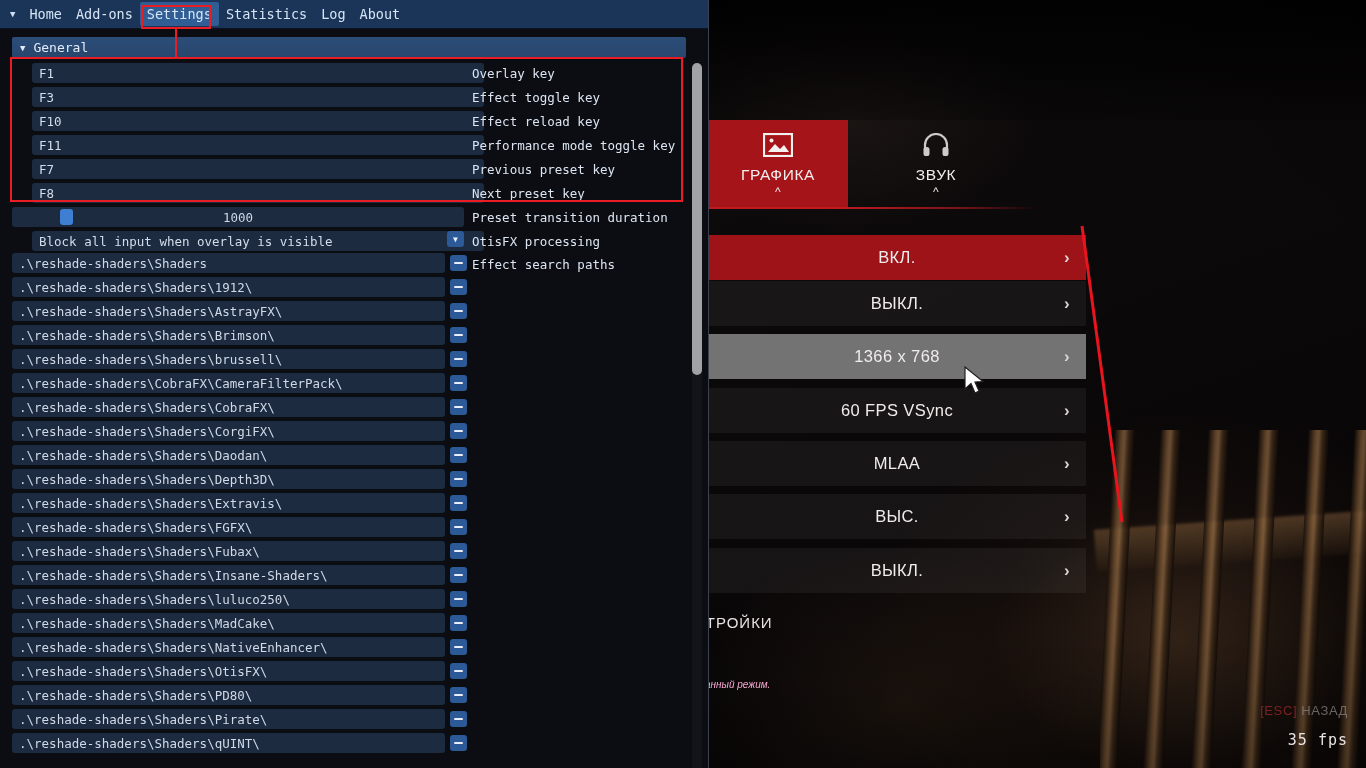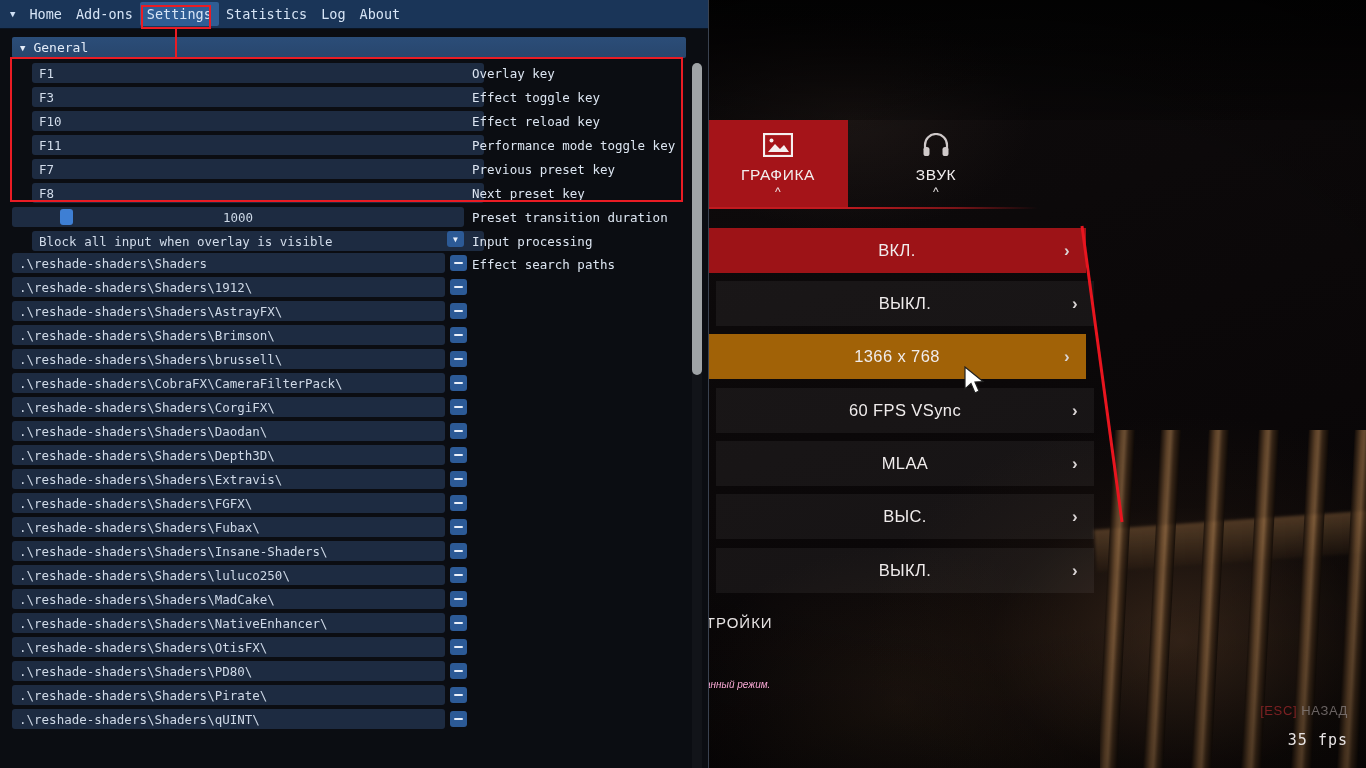--- a/index.html
+++ b/index.html
@@ -116,22 +116,22 @@
     letter-spacing: 0.4px;
   }
   .mrow .chev {
     position: absolute;
     right: 16px;
     font-size: 17px;
     color: #d9d4d4;
     font-weight: 600;
   }
   .mrow.sel-red { background: #9d1317; }
-  .mrow.sel-blue { background: #a16207; }
-  .mrow.norm { background: rgba(255,255,255,0.055); margin-left: 8px; }
+  .mrow.sel-blue { background: #737373; }
+  .mrow.norm { background: rgba(255,255,255,0.055); }
 
   
   .nastroyki {
     position: absolute;
     left: 672px; top: 614px;
     font-family: "Liberation Sans", sans-serif;
     font-size: 15px;
     color: #e7e3e3;
     letter-spacing: 1px;
   }
@@ -404,21 +404,21 @@
           <rect x="21.5" y="14" width="6" height="9" rx="2.6" fill="#cfc9c9"></rect>
         </svg>
       </span>
       <span>ЗВУК</span>
       <span class="tcar">^</span>
     </div>
   </div>
   <div class="tab-underline"></div>
 
   <div class="menu-rows">
-    <div class="mrow sel-red" style="top:0px;   width:378px;">
+    <div class="mrow sel-red" style="top:7px;   width:378px;">
       <span>ВКЛ.</span>
       <span class="chev">›</span>
     </div>
     <div class="mrow norm" style="top:53px;  width:378px;">
       <span>ВЫКЛ.</span>
       <span class="chev">›</span>
     </div>
     <div class="mrow sel-blue" style="top:106px; width:378px;">
       <span>1366 x  768</span>
       <span class="chev">›</span>
@@ -512,21 +512,21 @@
           <div class="slider">
             <span class="grab"></span>
             <span>1000</span>
           </div>
           <div class="row-label">Preset transition duration</div>
         </div>
 
         <div class="row">
           <div class="field">Block all input when overlay is visible</div>
           <div class="combo-arrow">▼</div>
-          <div class="row-label">Input processing</div>
+          <div class="row-label">OtisFX processing</div>
         </div>
 
         <div class="prow">
           <div class="pfield">.\reshade-shaders\Shaders</div>
           <div class="minus-btn">
               <i></i>
             </div>
           <div class="row-label" style="left:472px;top:4px;position:absolute;">Effect search paths</div>
         </div>
         <div class="prow">
@@ -548,20 +548,26 @@
             </div>
         </div>
         <div class="prow">
           <div class="pfield">.\reshade-shaders\Shaders\brussell\</div>
           <div class="minus-btn">
               <i></i>
             </div>
         </div>
         <div class="prow">
           <div class="pfield">.\reshade-shaders\CobraFX\CameraFilterPack\</div>
+          <div class="minus-btn">
+              <i></i>
+            </div>
+        </div>
+        <div class="prow">
+          <div class="pfield">.\reshade-shaders\Shaders\CobraFX\</div>
           <div class="minus-btn">
               <i></i>
             </div>
         </div>
         <div class="prow">
           <div class="pfield">.\reshade-shaders\Shaders\CorgiFX\</div>
           <div class="minus-btn">
               <i></i>
             </div>
         </div>

